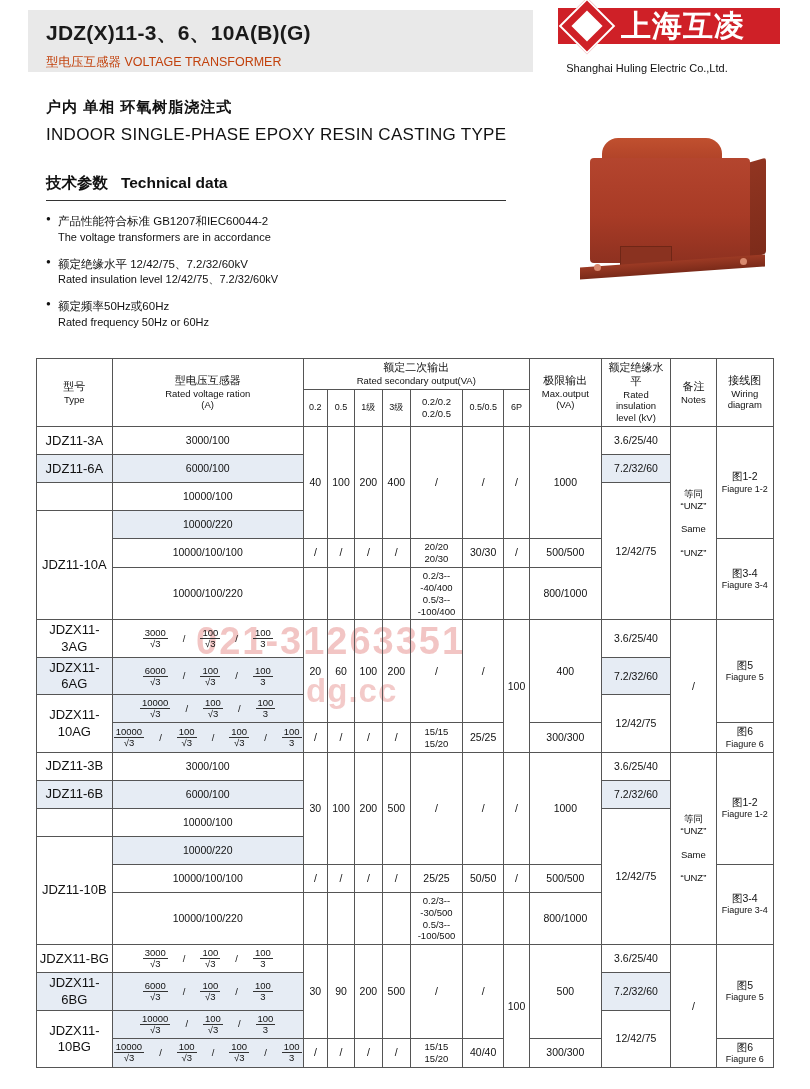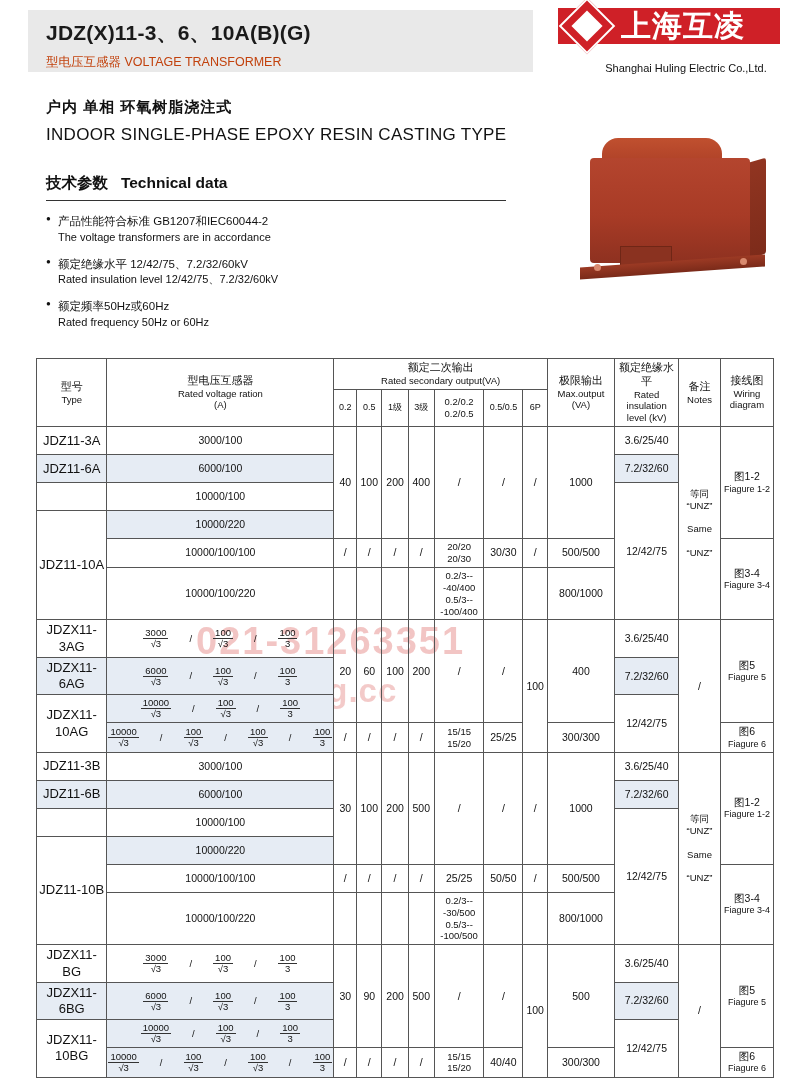--- a/index.html
+++ b/index.html
@@ -38,21 +38,21 @@
   }
   .logo-diamond:after{
     content:""; position:absolute; left:7px; top:7px; right:7px; bottom:7px;
     background:#ffffff;
   }
   .logo-cn {
     color:#fff; font-size:30px; font-weight:bold; margin-left:14px;
     letter-spacing:1px; font-family:"DejaVu Sans", sans-serif;
   }
   .logo-en {
-    position:absolute; left:575px; top:62px; width:222px; text-align:center;
+    position:absolute; left:536px; top:62px; width:222px; text-align:center;
     font-size:11px; color:#111;
   }
 
   
   .intro { padding: 16px 0 0 46px; }
   .intro-cn { font-size:15px; font-weight:bold; letter-spacing:1px; }
   .intro-en { font-size:17px; margin-top:8px; letter-spacing:.3px; }
 
   .tech-title {
     margin:28px 0 0 46px; font-size:15.5px; font-weight:bold;
@@ -119,21 +119,21 @@
   table.spec th { font-weight:normal; padding:2px; }
   .th-cn { font-size:11px; }
   .th-en { font-size:9.5px; }
   .c-shade { background:#e6ecf4; }
   .r-h { height:28px; }
   .nm { font-size:13px; }
   .sm { font-size:9px; }
   .frac { display:inline-block; text-align:center; line-height:1.05; }
   .frac .num { display:block; border-bottom:1px solid #333; padding:0 2px; }
   .frac .den { display:block; padding:0 2px; }
-  .fgrp { display:flex; justify-content:center; align-items:center; gap:20px; font-size:9.5px; }
+  .fgrp { display:flex; justify-content:center; align-items:center; gap:14px; font-size:9.5px; }
   .fgrp .sep { padding:0 1px; }
   .two { font-size:9.5px; line-height:1.3; }
 </style>
 </head>
 <body>
 
 <div class="page">
 
   <div class="header">
     <div class="hdr-bar">

